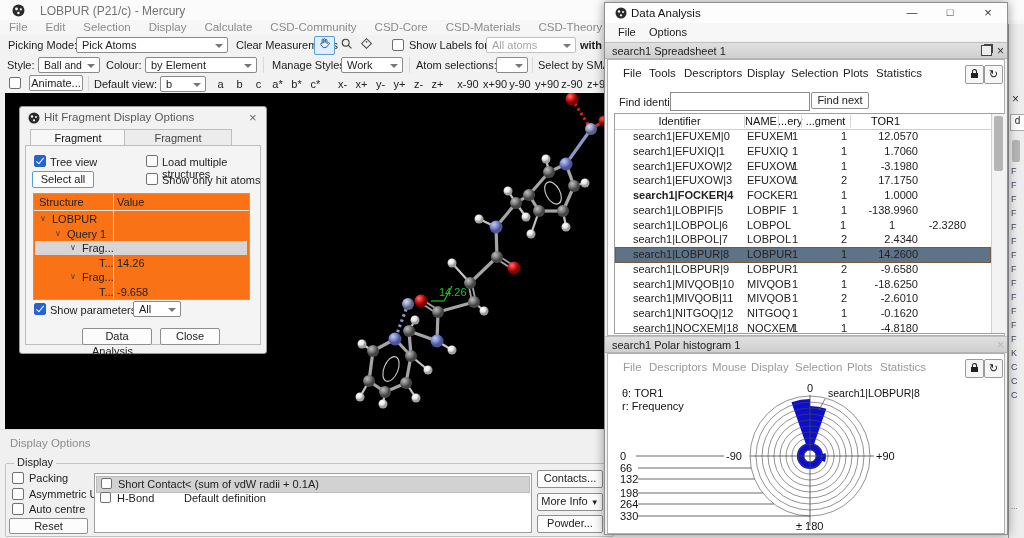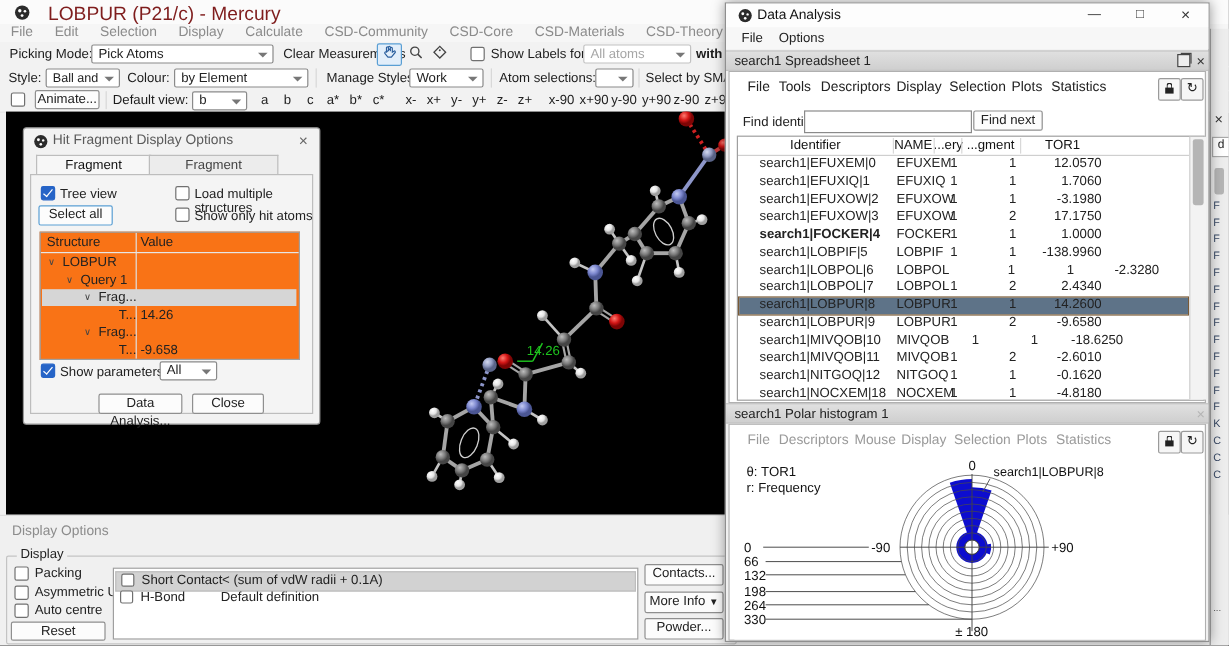--- a/index.html
+++ b/index.html
@@ -1,21 +1,21 @@
 <!DOCTYPE html>
 <html><head>
 <meta charset="utf-8">
 <style>
   html,body{margin:0;padding:0;background:#555;}
   #root{position:relative;width:1024px;height:538px;background:#f0f0f0;overflow:hidden;
         font-family:"Liberation Sans","DejaVu Sans",sans-serif;font-size:11px;color:#222;}
   .abs{position:absolute;}
   
   .m-titlebar{left:0;top:0;width:1024px;height:20px;background:#fbfbfb;}
-  .m-title{left:40px;top:4px;color:#7f1d1d;font-size:16px;}
+  .m-title{left:40px;top:4px;color:#737373;font-size:12px;}
   .m-menubar{left:0;top:20px;width:1024px;height:15px;background:#f6f6f6;}
   .m-menu{display:inline-block;padding:1px 9px;color:#8b8b8b;font-size:11.5px;}
   .tbrow{left:0;width:1024px;height:20px;background:#f2f2f2;border-bottom:1px solid #e4e4e4;}
   .lbl{color:#1c1c1c;}
   .lbl-dis{color:#a6a6a6;}
   .dd{background:#fff;border:1px solid #8a8a8a;border-radius:2px;height:16px;line-height:15px;
       padding:0 16px 0 5px;position:absolute;box-sizing:border-box;}
   .dd::after{content:"";position:absolute;right:4px;top:6px;border:4px solid transparent;border-top-color:#777;}
   .dd-dis{color:#a6a6a6;border-color:#c2c2c2;}
   .btn{background:#fcfcfc;border:1px solid #8f8f8f;border-radius:2px;text-align:center;
@@ -508,21 +508,21 @@
             <span class="row-txt" style="left: auto; top: 0px; right: 143px;">1</span>
             <span class="row-txt" style="left: auto; top: 0px; right: 72px;">14.2600</span>
           </div>
           <div style="position: absolute; left: 1px; top: 148.75px; width: 374px; height: 14px;">
             <span class="row-txt" style="left: 17px; top: 0px;">search1|LOBPUR|9</span>
             <span class="row-txt" style="left: 131px; top: 0px;">LOBPUR</span>
             <span class="row-txt" style="right: 374px; left: auto; top: 0px; transform: translateX(182px);">1</span>
             <span class="row-txt" style="left: auto; top: 0px; right: 143px;">2</span>
             <span class="row-txt" style="left: auto; top: 0px; right: 72px;">-9.6580</span>
           </div>
-          <div style="position: absolute; left: 1px; top: 163.5px; width: 374px; height: 14px; padding-left: 18px;">
+          <div style="position: absolute; left: 1px; top: 163.5px; width: 374px; height: 14px;">
             <span class="row-txt" style="left: 17px; top: 0px;">search1|MIVQOB|10</span>
             <span class="row-txt" style="left: 131px; top: 0px;">MIVQOB</span>
             <span class="row-txt" style="right: 374px; left: auto; top: 0px; transform: translateX(182px);">1</span>
             <span class="row-txt" style="left: auto; top: 0px; right: 143px;">1</span>
             <span class="row-txt" style="left: auto; top: 0px; right: 72px;">-18.6250</span>
           </div>
           <div style="position: absolute; left: 1px; top: 178.25px; width: 374px; height: 14px;">
             <span class="row-txt" style="left: 17px; top: 0px;">search1|MIVQOB|11</span>
             <span class="row-txt" style="left: 131px; top: 0px;">MIVQOB</span>
             <span class="row-txt" style="right: 374px; left: auto; top: 0px; transform: translateX(182px);">1</span>

